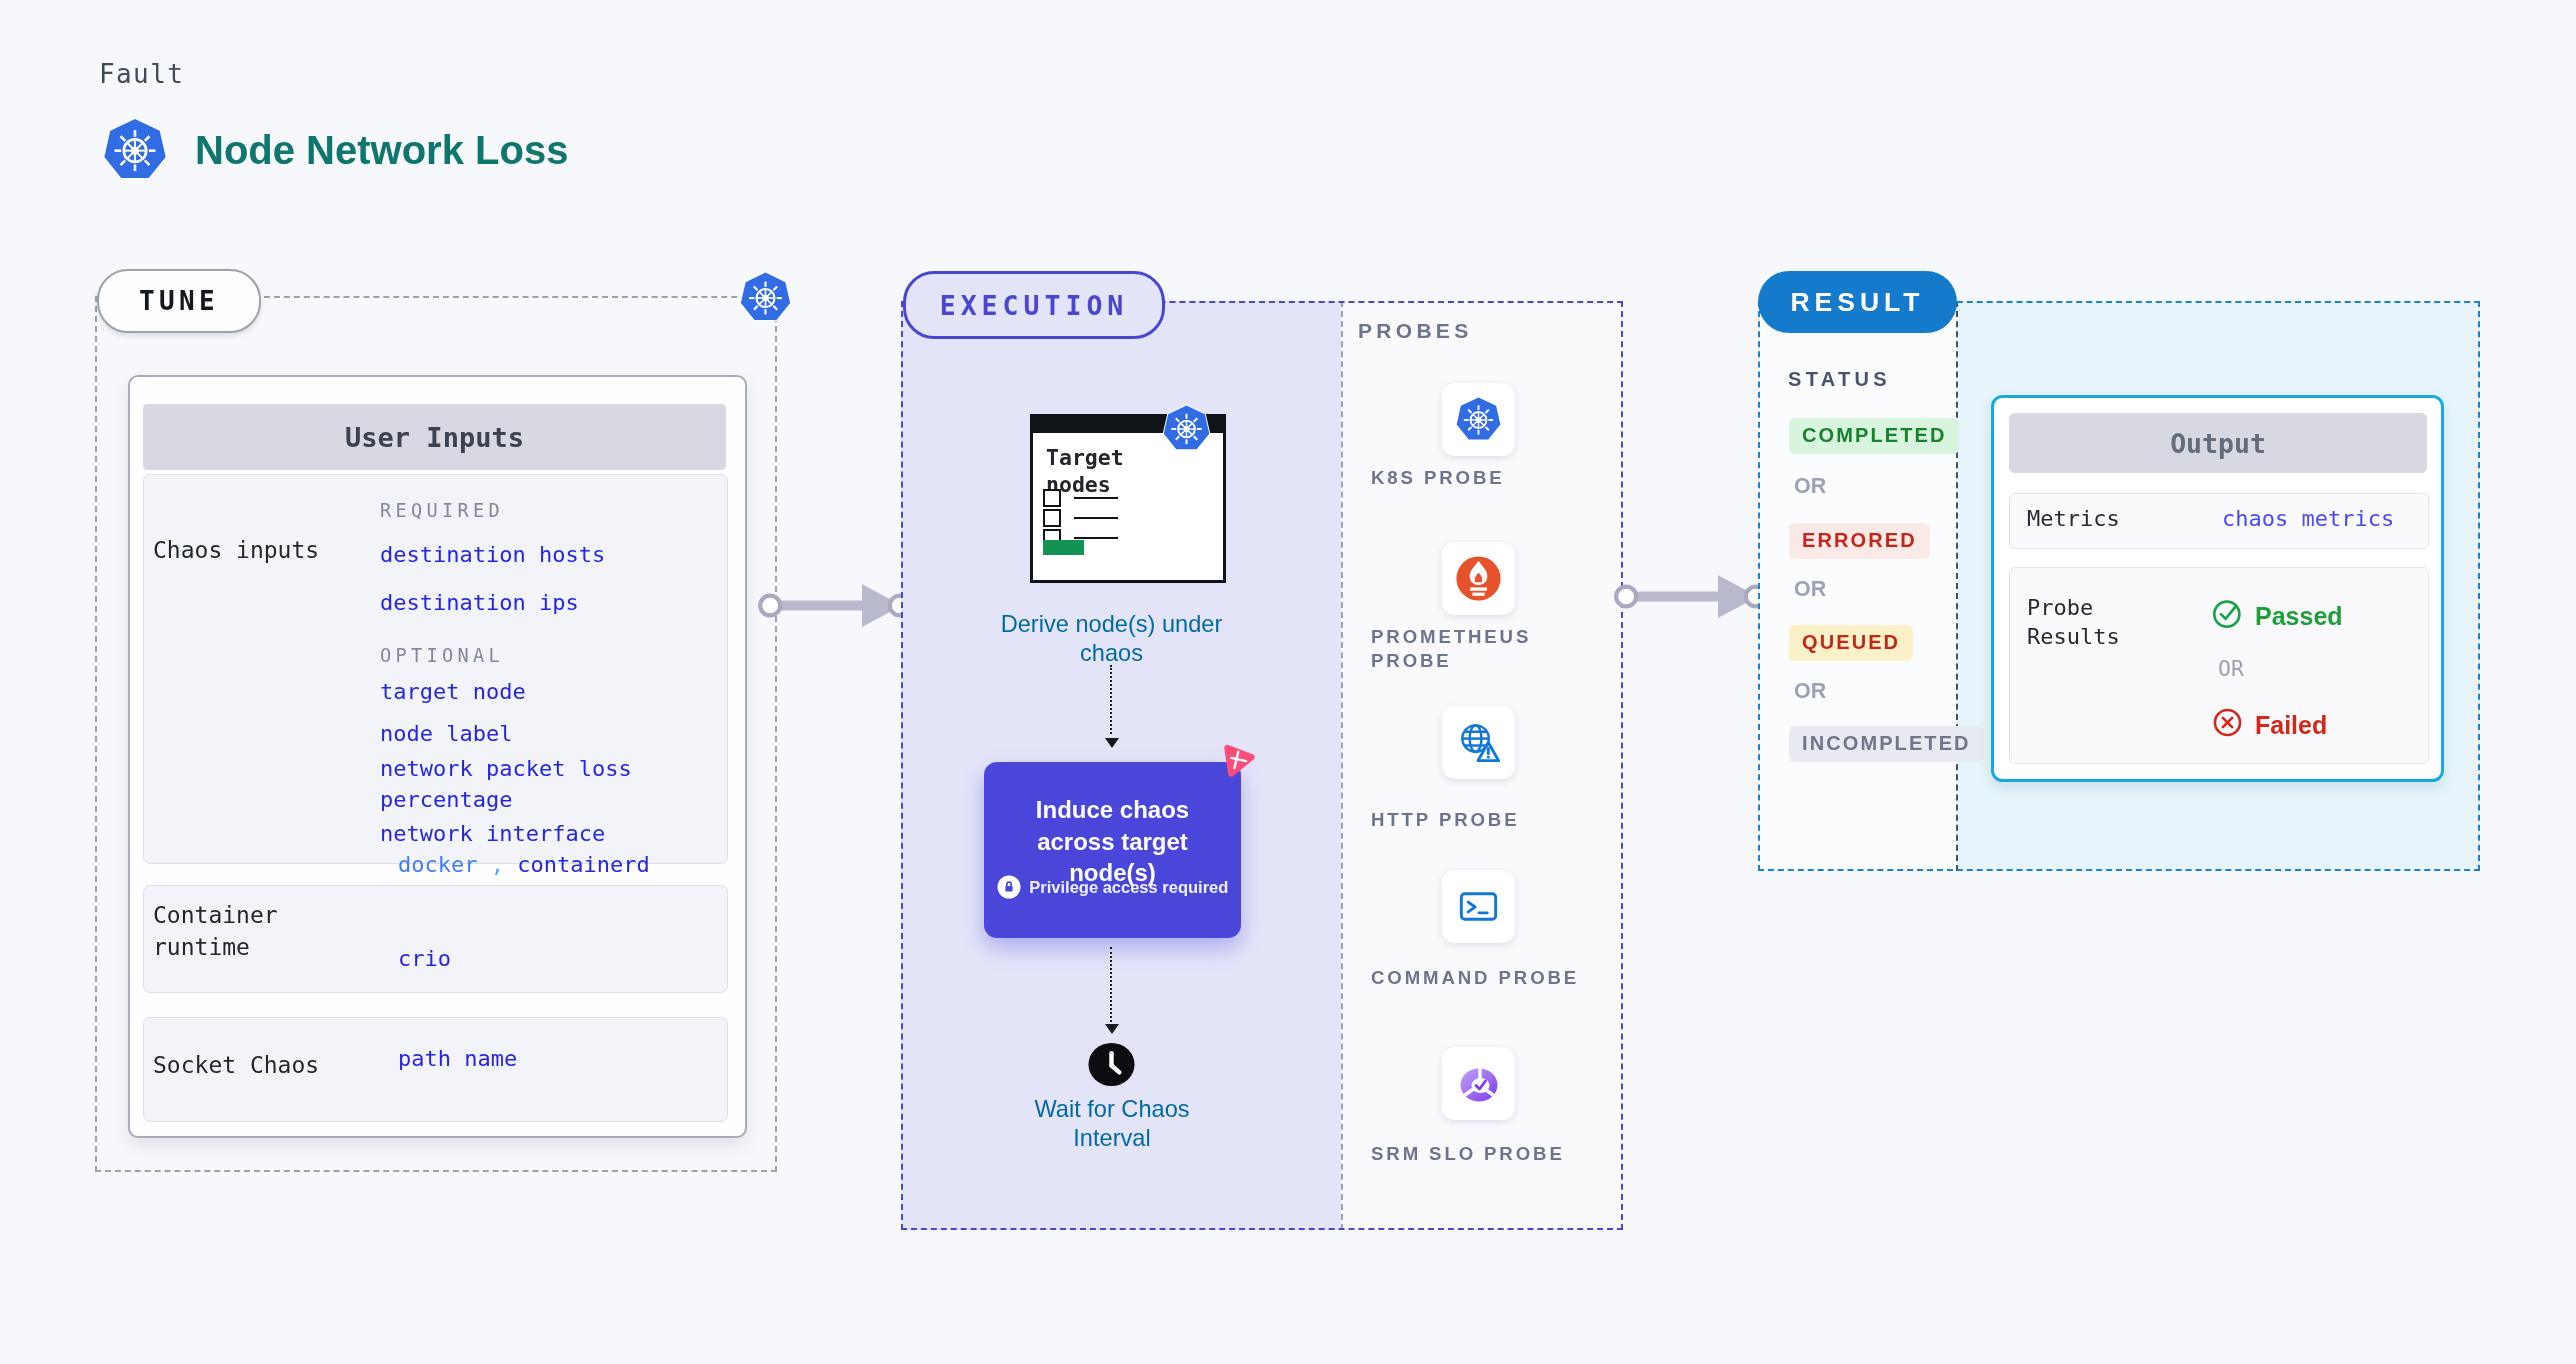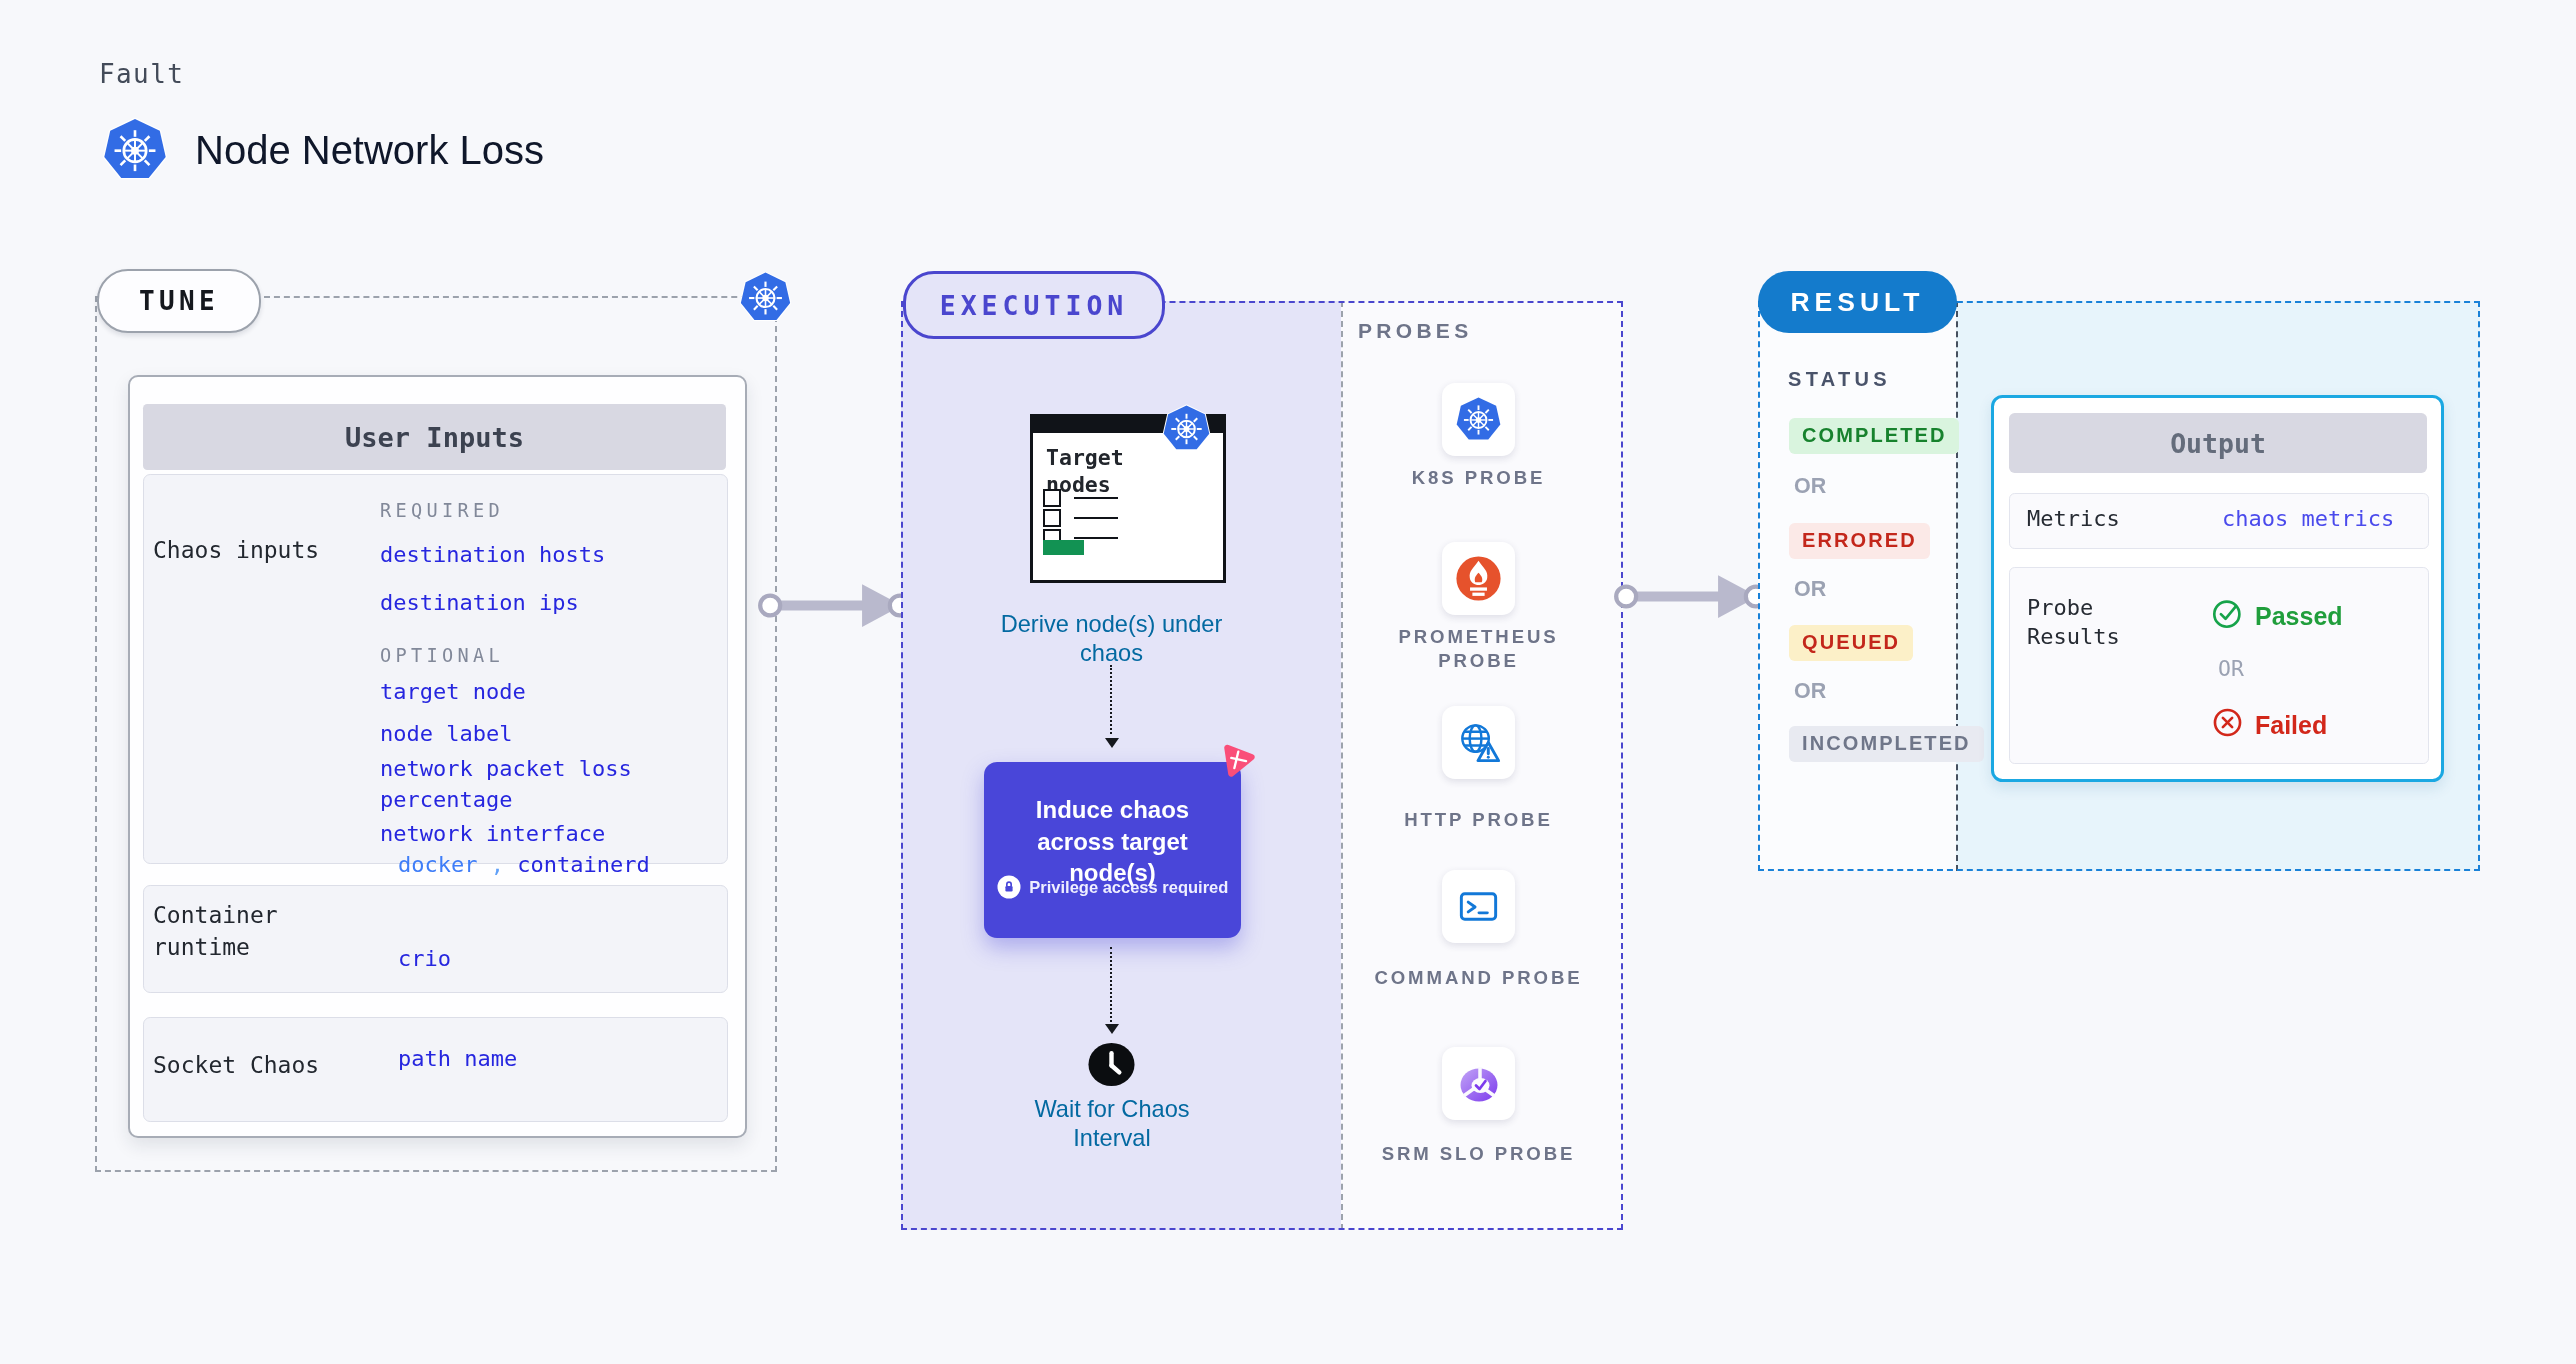--- a/index.html
+++ b/index.html
@@ -4,21 +4,21 @@
 <style>
   html,body{margin:0;padding:0;}
   body{width:2576px;height:1365px;background:#F7F8FB;position:relative;overflow:hidden;
        font-family:"Liberation Sans",sans-serif;}
   .abs{position:absolute;}
   .mono{font-family:"DejaVu Sans Mono",monospace;}
   .sans{font-family:"Liberation Sans",sans-serif;}
 
   
   .fault-label{left:99px;top:59px;font-size:26px;color:#434B59;letter-spacing:1.4px;}
-  .page-title{left:195px;top:128px;font-size:40px;font-weight:normal;color:#0f172a;}
+  .page-title{left:195px;top:128px;font-size:40px;font-weight:bold;color:#0f766e;}
 
   
   .pill{border-radius:31px;display:flex;align-items:center;justify-content:center;}
   .tune-pill{left:97px;top:269px;width:160px;height:60px;background:#FDFDFF;
              border:2.1px solid #9CA2AC;box-shadow:0 2.9px 5.7px rgba(20,25,50,.12);
              font-weight:bold;font-size:26px;color:#15181E;letter-spacing:4.3px;}
   .exec-pill{left:903px;top:271px;width:256px;height:62px;background:#E4E4F8;
              border:3.6px solid #4A46CE;font-weight:bold;font-size:26.5px;color:#4A46CE;letter-spacing:5px;}
   .result-pill{left:1758px;top:271px;width:199px;height:62px;background:#147BCC;
              font-weight:800;font-size:26.5px;color:#fff;letter-spacing:5px;}
@@ -63,21 +63,21 @@
               box-shadow:0 10px 21.5px rgba(73,70,217,.35);}
   .induce-text{left:998px;top:794px;width:229px;text-align:center;font-weight:700;font-size:24px;
                line-height:31.5px;color:#fff;}
   .privilege-row{left:984px;top:875px;width:257px;display:flex;align-items:center;justify-content:center;gap:8.6px;}
   .privilege-text{color:#EFEFFF;font-size:16.5px;font-weight:600;}
 
   
   .probes-label{left:1358px;top:319px;font-weight:700;font-size:21px;letter-spacing:4.3px;color:#6E7489;}
   .probe-card{left:1442px;width:73px;height:73px;background:#fff;border-radius:13px;
               box-shadow:0 2.9px 7.2px rgba(40,40,80,.12);display:flex;align-items:center;justify-content:center;}
-  .probe-label{left:1371px;width:215px;text-align:center;font-weight:700;font-size:18.6px;
+  .probe-label{left:1371px;width:215px;text-align:left;font-weight:700;font-size:18.6px;
                letter-spacing:2.9px;color:#6E7489;line-height:23.6px;}
 
   
   .status-panel{left:1758px;top:301px;width:198px;height:570px;background:#FBFCFE;}
   .cyan-panel{left:1956px;top:301px;width:524px;height:570px;background:#E7F4FB;}
   .result-border{left:1758px;top:301px;width:722px;height:570px;border:2.9px dashed #1981D8;
                  pointer-events:none;box-sizing:border-box;}
   .result-sep{left:1956px;top:301px;height:570px;border-left:2.1px dashed #46505F;}
   .status-label{left:1788px;top:368px;font-weight:700;font-size:20px;letter-spacing:4.3px;color:#49536A;}
   .badge{left:1789px;padding:6.4px 13px;border-radius:5.7px;font-weight:800;font-size:20px;letter-spacing:2.1px;}

